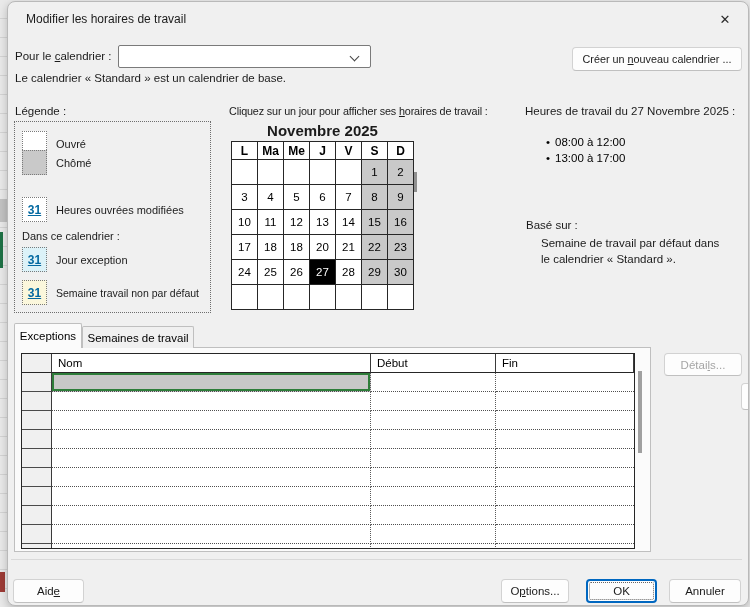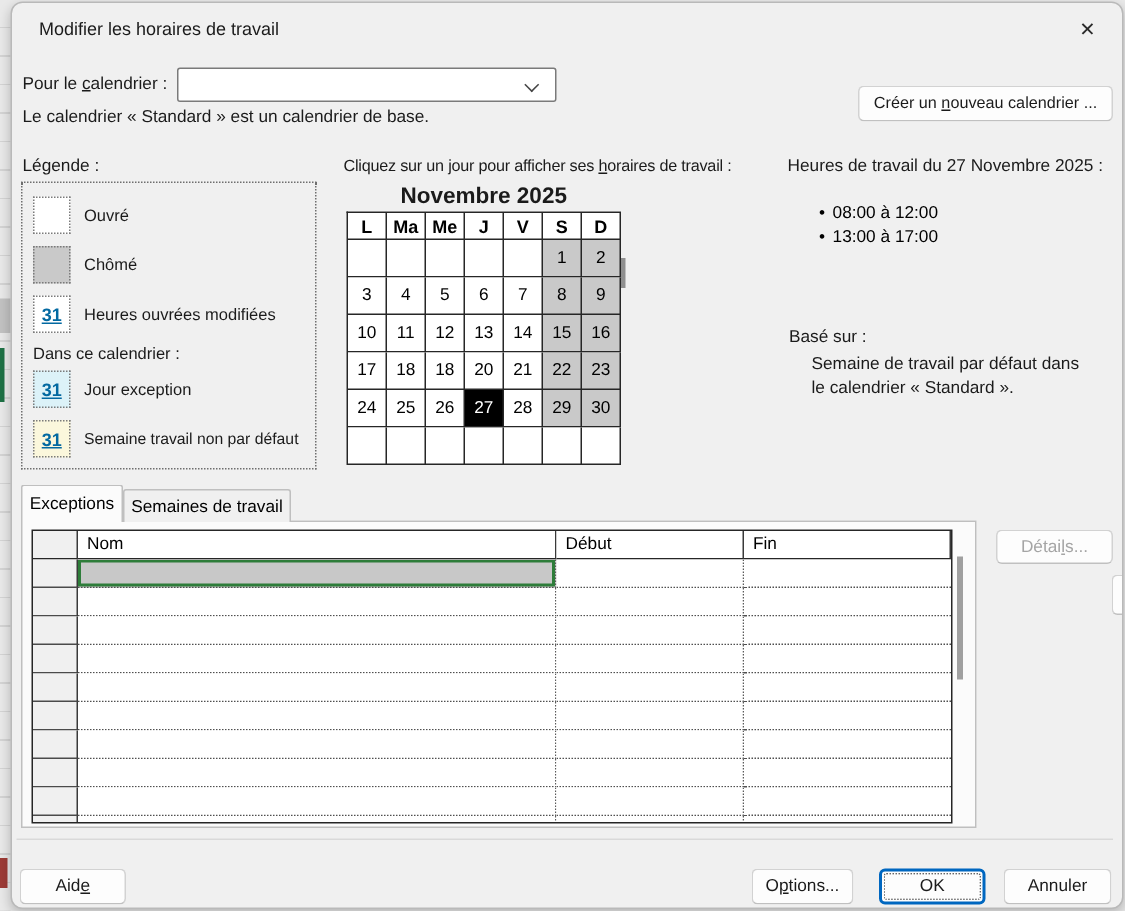--- a/index.html
+++ b/index.html
@@ -24,21 +24,21 @@
   #close-btn{left:702px;top:5px;width:30px;height:24px;background:transparent;border:none;
     display:flex;align-items:center;justify-content:center;font-size:13px;color:#2b2b2b;cursor:default;}
   
   #combo{left:110px;top:43px;width:253px;height:23px;background:#fff;border:1px solid #7a7a7a;
     border-radius:2px;display:flex;align-items:center;padding-left:8px;font-size:11.5px;}
   #combo .chev{position:absolute;right:12px;top:7px;width:7px;height:7px;
     border-left:1.5px solid #444;border-bottom:1.5px solid #444;transform:rotate(-45deg);}
   .btn{position:absolute;display:flex;align-items:center;justify-content:center;
     background:#fdfdfd;border:1px solid #d2d2d2;border-bottom-color:#c0c0c0;
     border-radius:4px;font-size:11.5px;color:#1b1b1b;white-space:nowrap;}
-  #create-btn{left:564px;top:55px;width:170px;height:24px;font-size:10.8px;}
+  #create-btn{left:564px;top:45px;width:170px;height:24px;font-size:10.8px;}
   
   #legend-box{left:6px;top:119px;width:197px;height:192px;border:1px dotted #6e6e6e;}
   .lg-row{position:absolute;left:7px;display:flex;align-items:center;}
   .swatch{width:25px;height:25px;border:1px dotted #7a7a7a;background:#fff;
     display:flex;align-items:center;justify-content:center;flex:0 0 25px;}
   .swatch.nonwork{background:var(--weekend-gray);}
   .swatch.exception{background:var(--exception-swatch);}
   .swatch.nondefault{background:var(--nondefault-swatch);}
   .swatch .glyph{font-weight:bold;font-size:12px;text-decoration:underline;color:#0369a1;}
   .lg-label{margin-left:9px;font-size:11px;color:#1b1b1b;white-space:nowrap;}
@@ -115,21 +115,21 @@
       <span><span>Créer un </span><span class="mn">n</span><span>ouveau calendrier ...</span></span>
     </button>
   <span class="txt" style="left:7px;top:70px;">Le calendrier « Standard » est un calendrier de base.</span>
 
   <span class="txt" style="left:7px;top:103px;">Légende :</span>
   <div class="abs" id="legend-box">
     <div class="lg-row" style="top:9px;">
       <span class="swatch"></span>
       <span class="lg-label">Ouvré</span>
     </div>
-    <div class="lg-row" style="top:42px;">
+    <div class="lg-row" style="top:28px;">
       <span class="swatch nonwork"></span>
       <span class="lg-label">Chômé</span>
     </div>
     <div class="lg-row" style="top:75px;">
       <span class="swatch">
           <span class="glyph">31</span>
         </span>
       <span class="lg-label">Heures ouvrées modifiées</span>
     </div>
     <span class="txt" style="left:7px;top:108px;font-size:11px;">Dans ce calendrier :</span>

